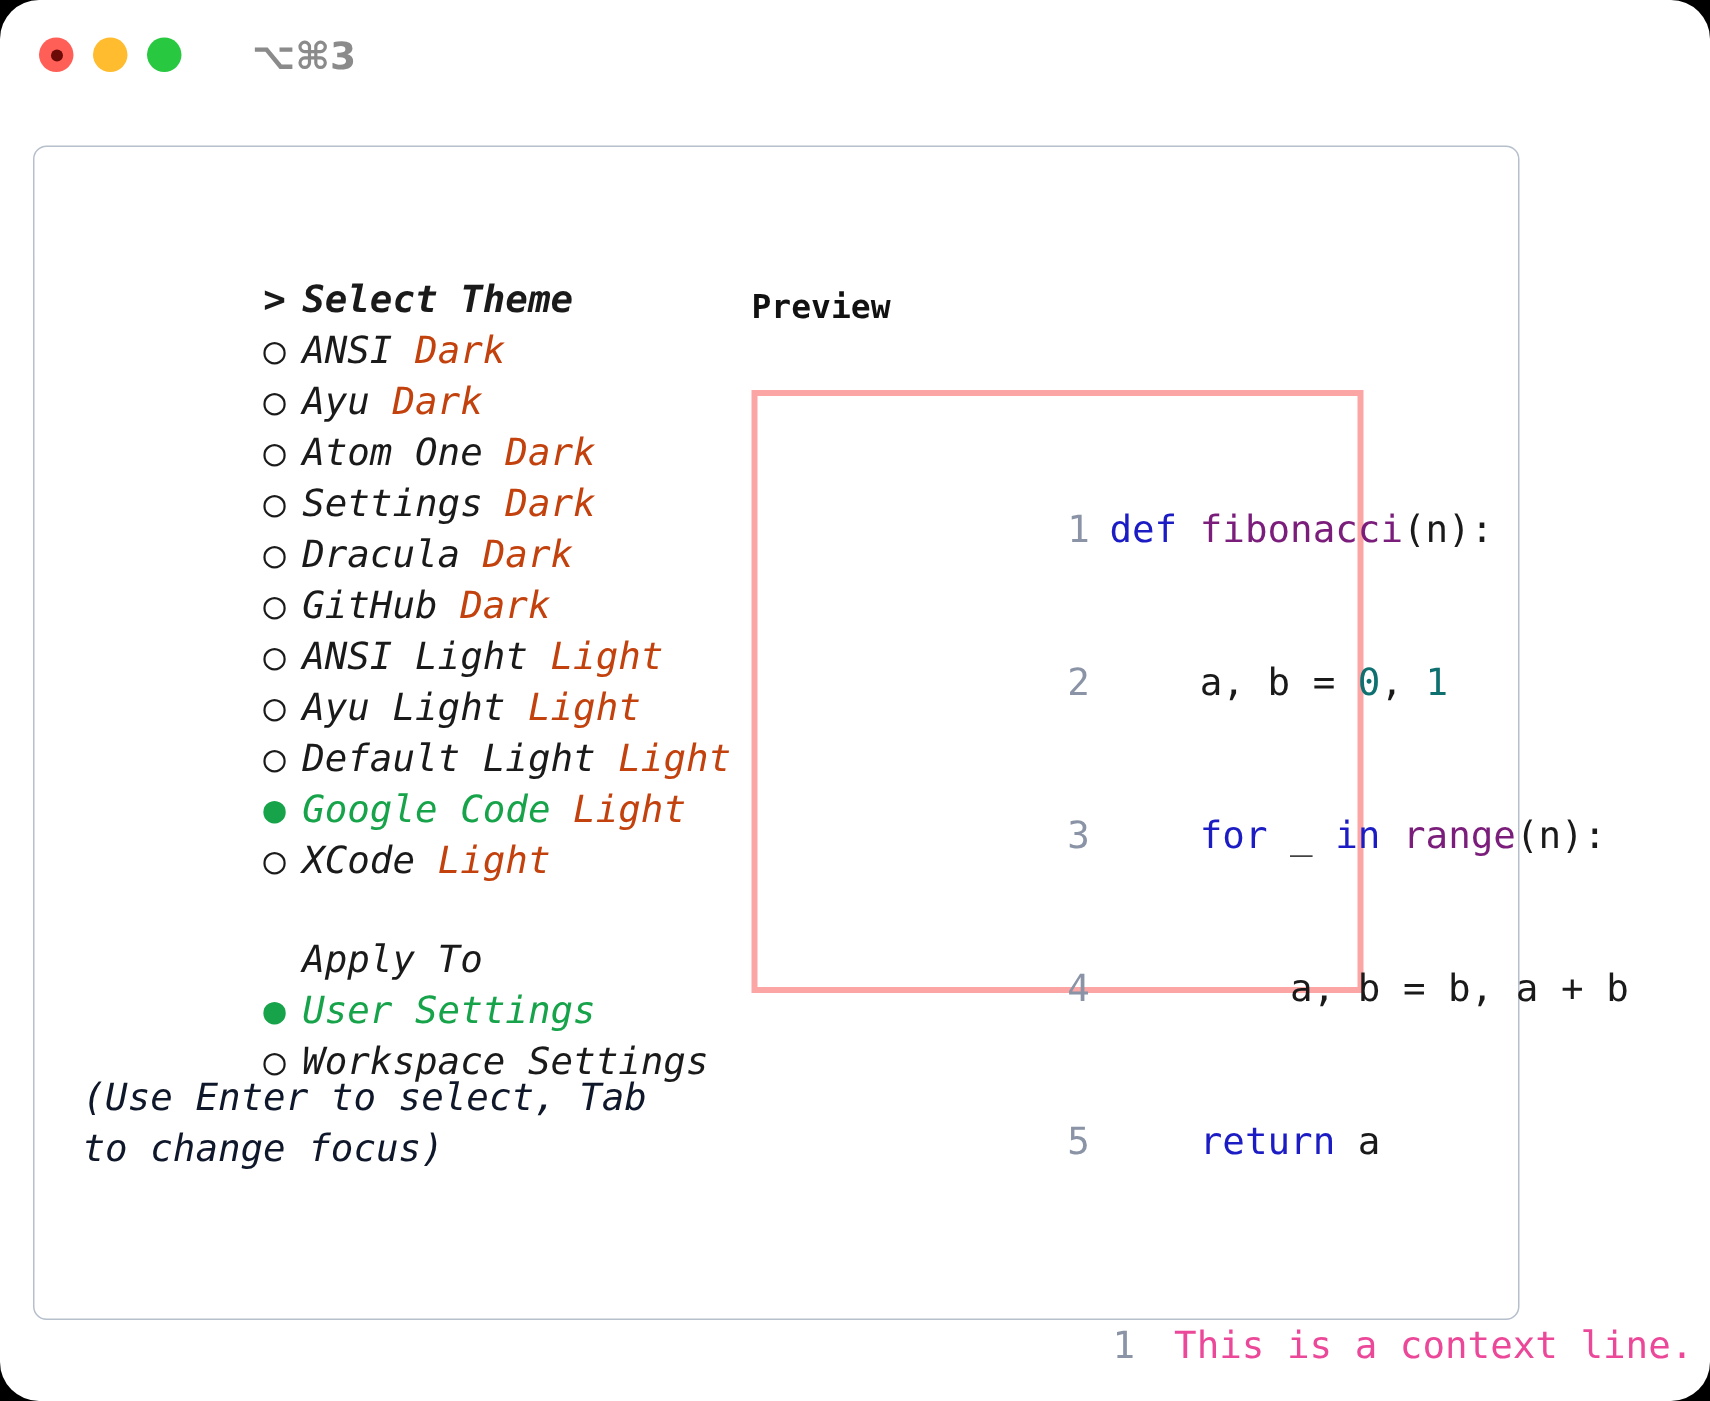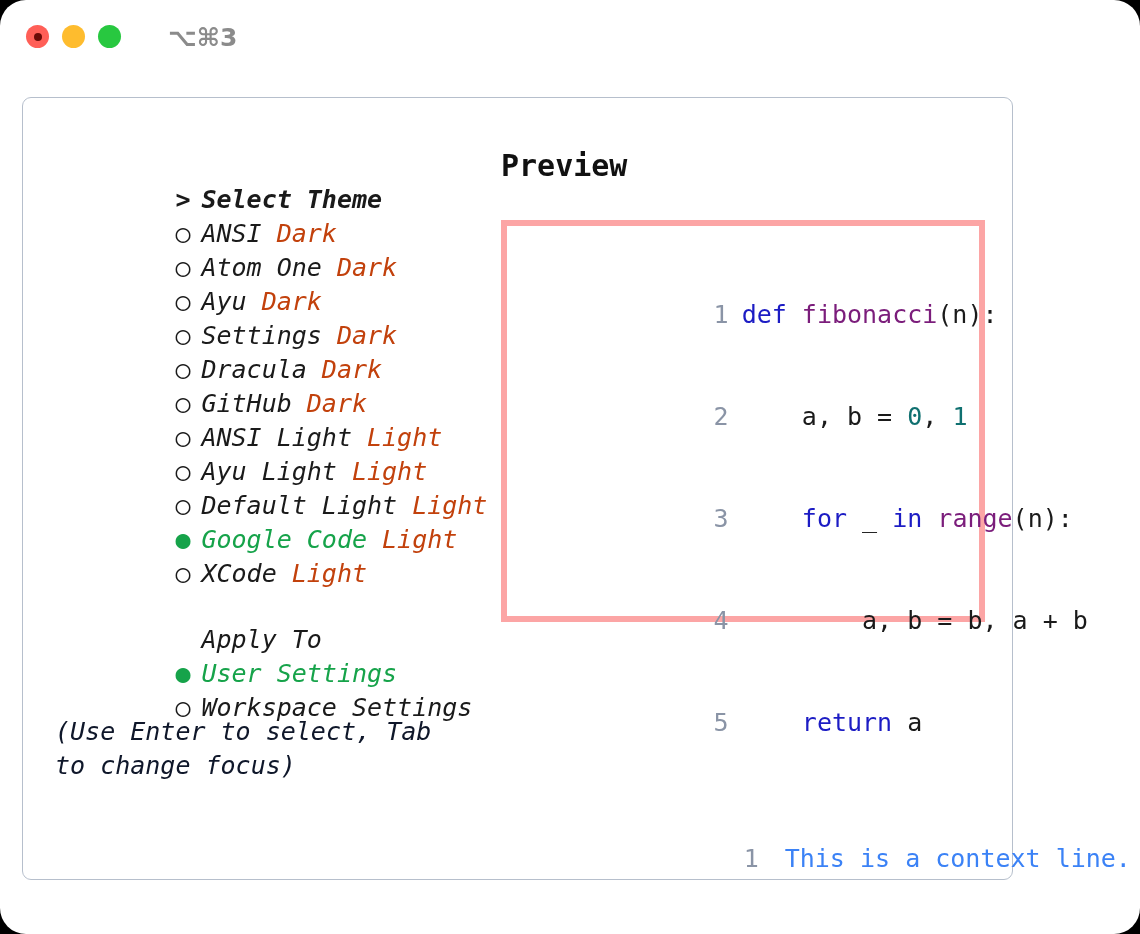--- a/index.html
+++ b/index.html
@@ -134,31 +134,32 @@
   }
 
   
   .right-col {
     position: absolute;
     left: 478px;
     top: 51px;
     width: 500px;
   }
   .preview-label {
-    font-size: 30px;
+    font-size: 22px;
     font-weight: 700;
     color: #111111;
     line-height: 34px;
     display: block;
+    margin-top: 40px;
   }
   .preview-box {
     margin-top: 37px;
-    width: 484px;
+    width: 408px;
     height: 402px;
-    border: 6px solid #fca5a5;
+    border: 4px solid #fca5a5;
     box-sizing: border-box;
     background: #ffffff;
     position: relative;
   }
   .code-area {
     position: absolute;
     left: 15px;
     top: 38px;
     right: 8px;
   }
@@ -174,21 +175,21 @@
     width: 26px;
     text-align: right;
   }
   .gap { display: inline-block; width: 13px; }
   .kw   { color: #1c1cc4; }
   .fn   { color: #7b1d7b; }
   .num  { color: #0f7070; }
   .pl   { color: #1a1a1a; }
   .diff-block { margin-top: 34px; }
   .mark { display: inline-block; width: 26px; text-align: center; }
-  .ctx  { color: #3b82f6; text-align: right; }
+  .ctx  { color: #ec4899; text-align: right; }
 </style>
 </head>
 <body>
 
 <div class="window">
 
   <div class="titlebar">
     <div class="lights">
       <span class="light light-red"></span>
       <span class="light light-yellow"></span>
@@ -203,25 +204,25 @@
 
       <div class="row header-row">
         <span class="bullet">&gt;</span><span class="name">Select Theme</span>
       </div>
 
       <div class="row">
         <span class="bullet">○</span><span class="name">ANSI</span><span> </span><span class="tag">Dark</span>
       </div>
 
       <div class="row">
+        <span class="bullet">○</span><span class="name">Ayu</span><span> </span><span class="tag">Dark</span>
+      </div>
+
+      <div class="row">
         <span class="bullet">○</span><span class="name">Atom One</span><span> </span><span class="tag">Dark</span>
-      </div>
-
-      <div class="row">
-        <span class="bullet">○</span><span class="name">Ayu</span><span> </span><span class="tag">Dark</span>
       </div>
 
       <div class="row">
         <span class="bullet">○</span><span class="name">Settings</span><span> </span><span class="tag">Dark</span>
       </div>
 
       <div class="row">
         <span class="bullet">○</span><span class="name">Dracula</span><span> </span><span class="tag">Dark</span>
       </div>
 

